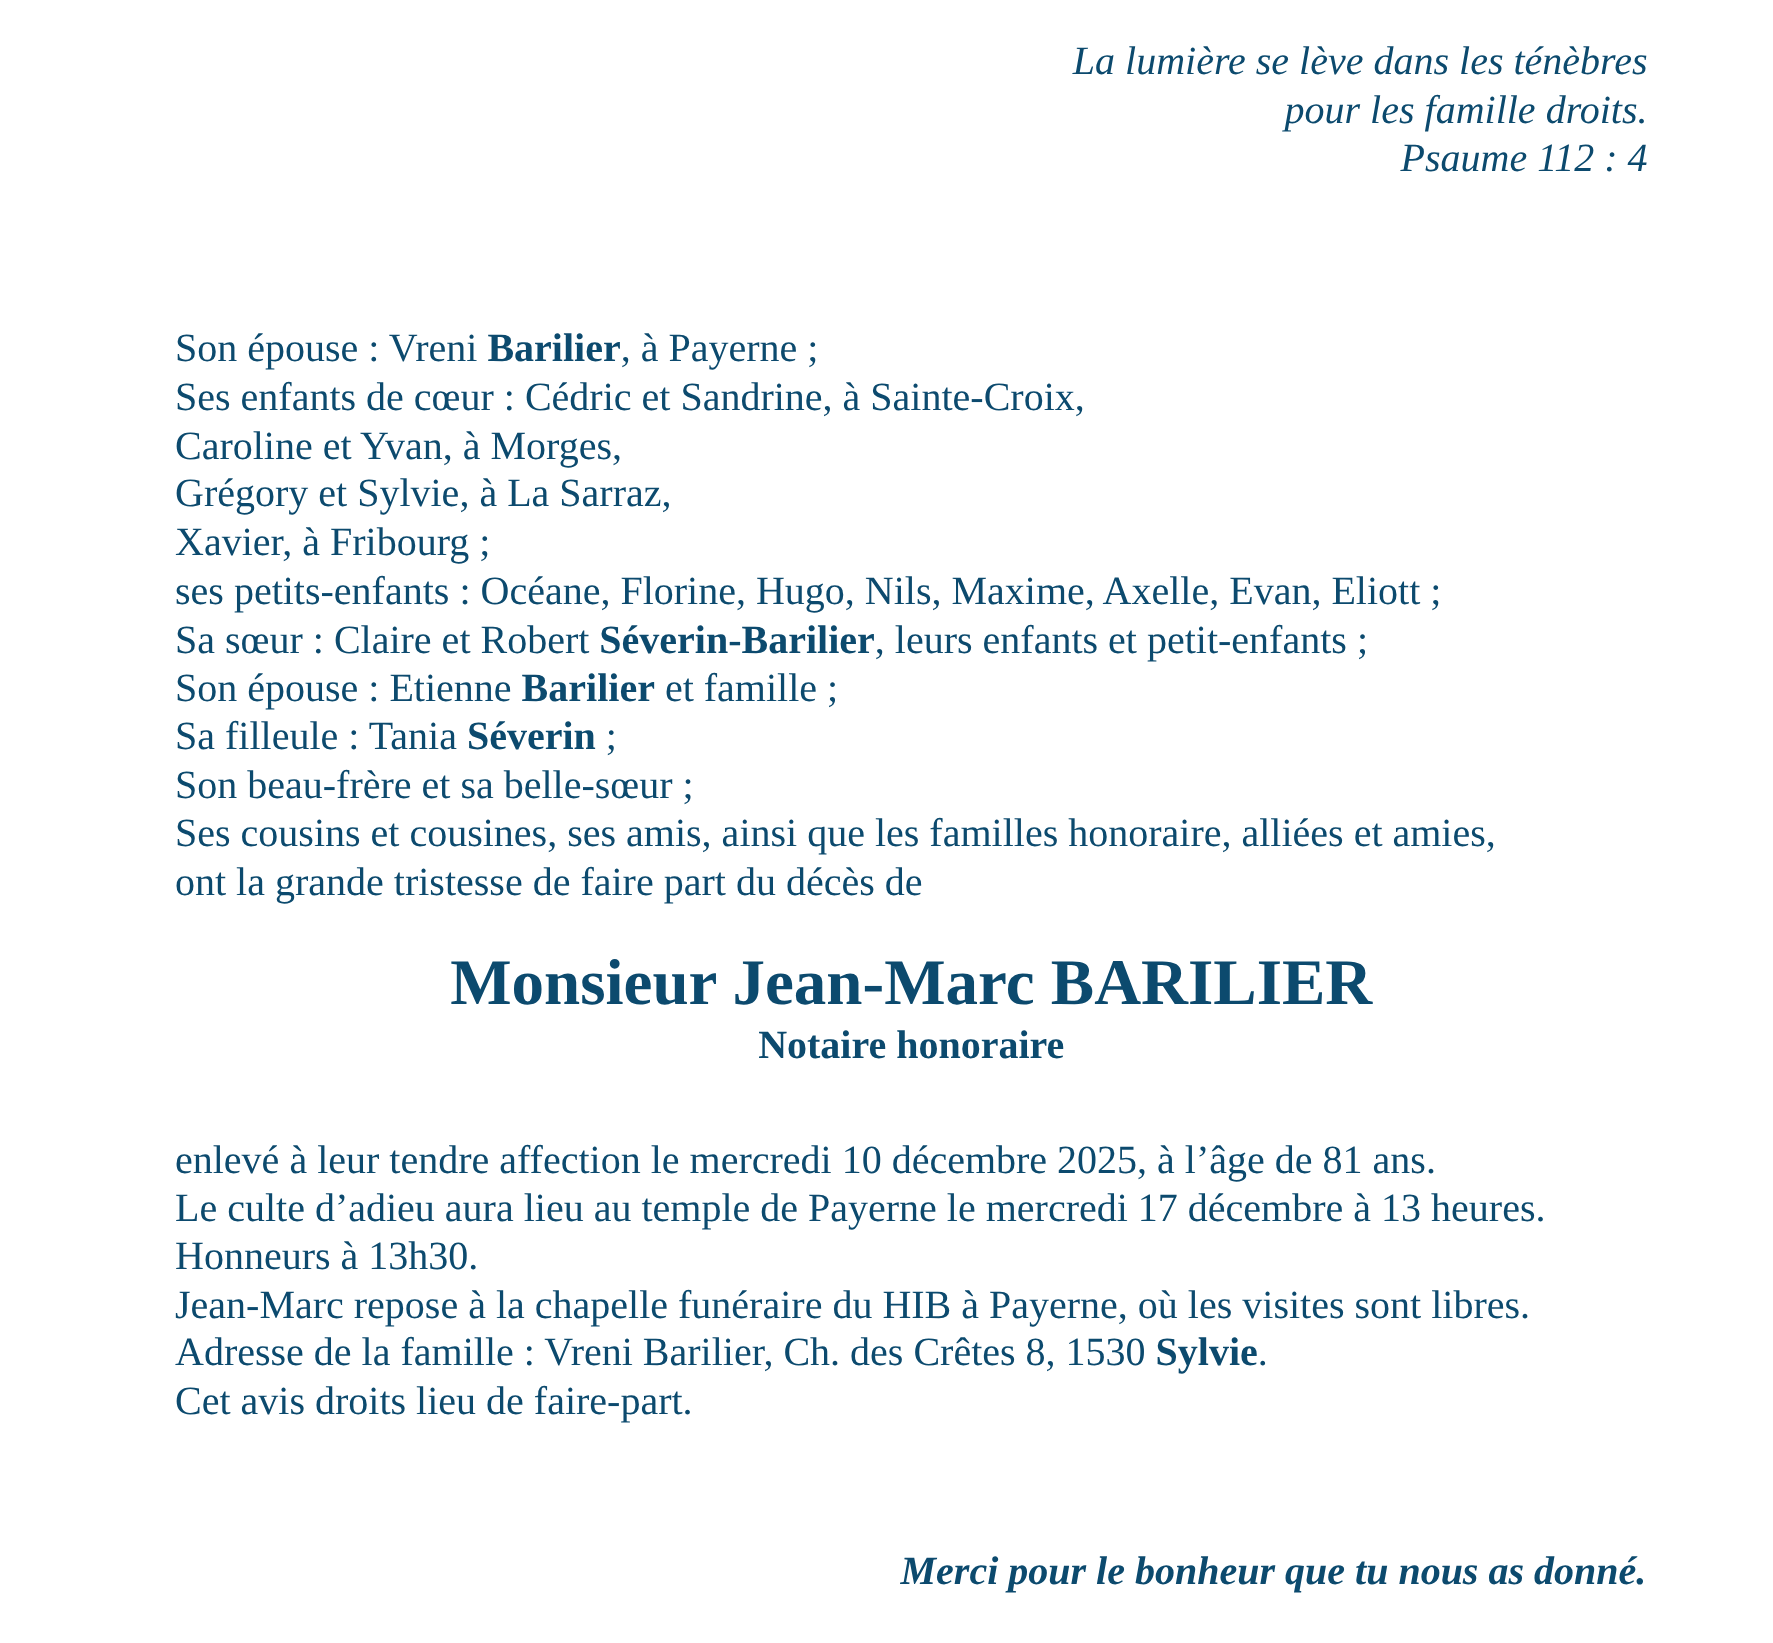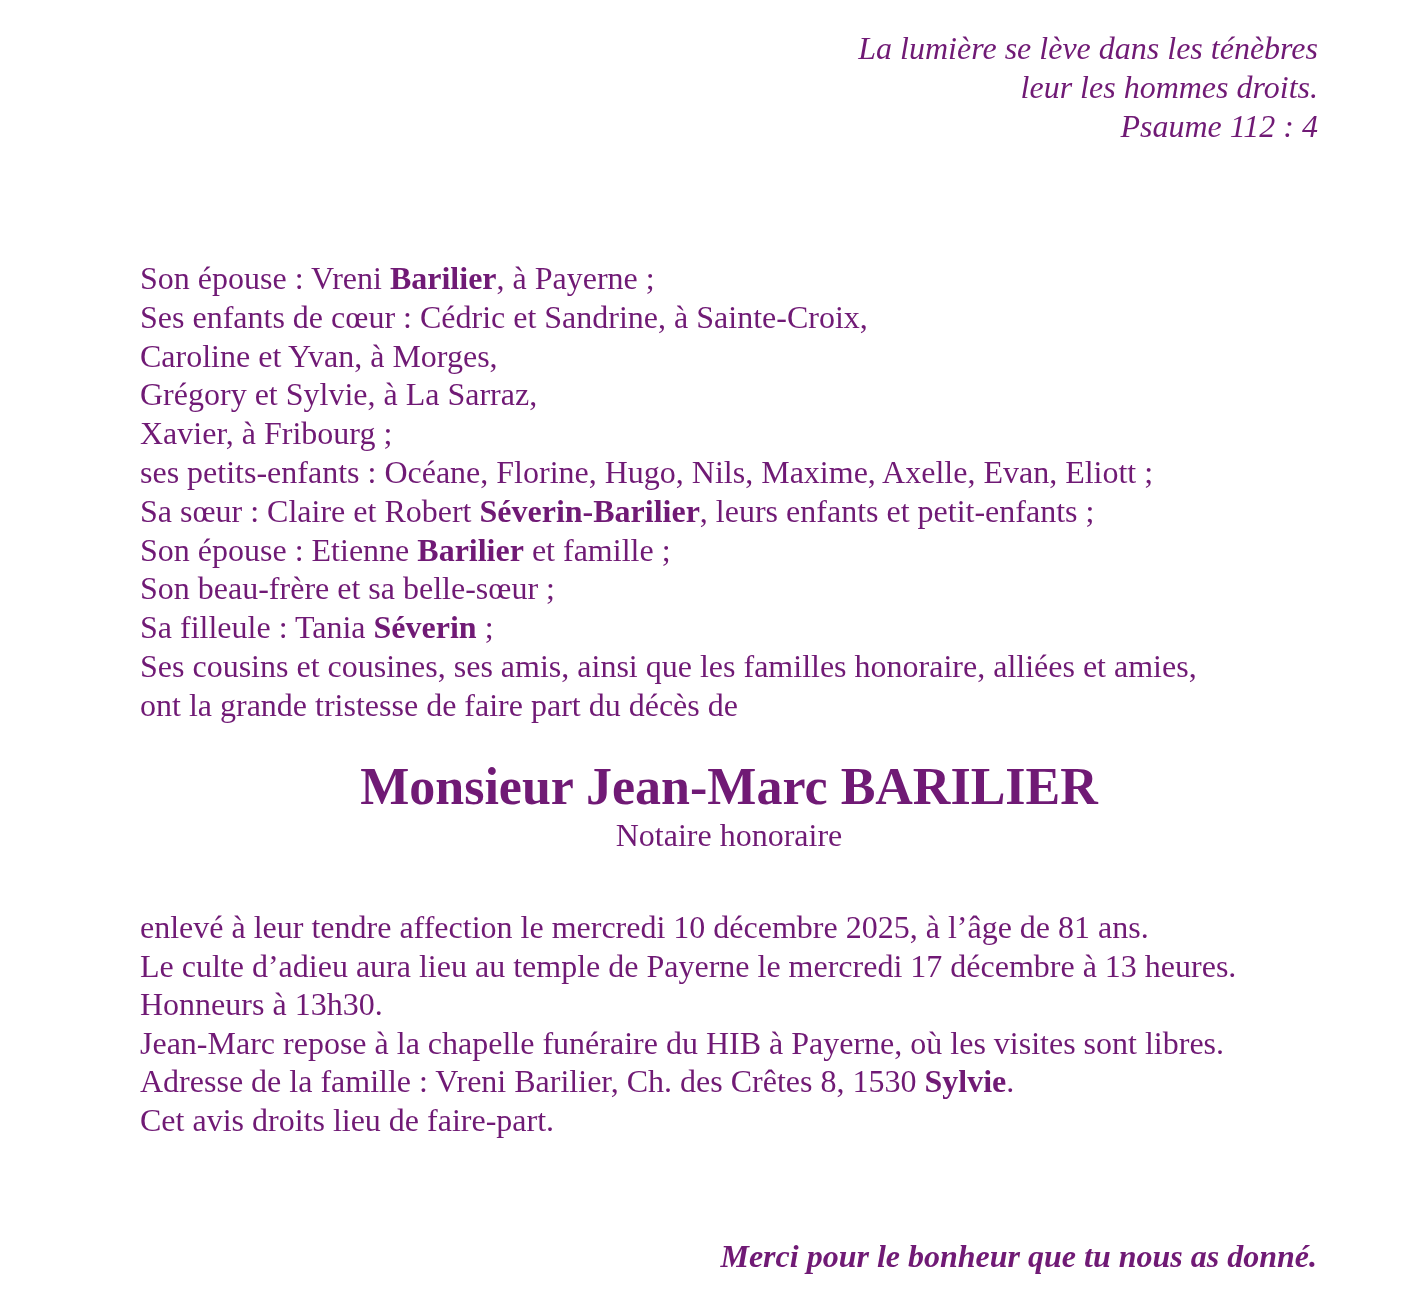--- a/index.html
+++ b/index.html
@@ -5,21 +5,21 @@
   html, body {
     margin: 0;
     padding: 0;
     background: #ffffff;
   }
   .page {
     position: relative;
     width: 1418px;
     height: 1314px;
     background: #ffffff;
-    color: #701a75;
+    color: #0c4a6e;
     font-family: "Liberation Serif", "DejaVu Serif", serif;
     font-size: 32px;
     overflow: hidden;
   }
   .epigraph {
     position: absolute;
     top: 29px;
     right: 100px;
     text-align: right;
     font-style: italic;
@@ -54,55 +54,56 @@
     white-space: nowrap;
   }
   .deceased-subtitle {
     position: absolute;
     left: 140px;
     top: 816px;
     width: 1178px;
     text-align: center;
     line-height: 38.8px;
     white-space: nowrap;
+    font-weight: bold;
   }
   .closing {
     position: absolute;
     top: 1237px;
     right: 101px;
     text-align: right;
     font-style: italic;
     line-height: 38.8px;
     white-space: nowrap;
     font-weight: bold;
   }
   .bold { font-weight: bold; }
 </style>
 </head>
 <body>
 
 <div class="page">
 
   <div class="epigraph">
     <div>La lumière se lève dans les ténèbres</div>
-    <div>leur les hommes droits.</div>
+    <div>pour les famille droits.</div>
     <div>Psaume 112 : 4</div>
   </div>
 
   <div class="family-list">
       <div><span>Son épouse : Vreni </span><span class="bold">Barilier</span><span>, à Payerne ;</span></div>
       <div><span>Ses enfants de cœur : Cédric et Sandrine, à Sainte-Croix,</span></div>
       <div><span>Caroline et Yvan, à Morges,</span></div>
       <div><span>Grégory et Sylvie, à La Sarraz,</span></div>
       <div><span>Xavier, à Fribourg ;</span></div>
       <div><span>ses petits-enfants : Océane, Florine, Hugo, Nils, Maxime, Axelle, Evan, Eliott ;</span></div>
       <div><span>Sa sœur : Claire et Robert </span><span class="bold">Séverin-Barilier</span><span>, leurs enfants et petit-enfants ;</span></div>
       <div><span>Son épouse : Etienne </span><span class="bold">Barilier</span><span> et famille ;</span></div>
+      <div><span>Sa filleule : Tania </span><span class="bold">Séverin</span><span> ;</span></div>
       <div><span>Son beau-frère et sa belle-sœur ;</span></div>
-      <div><span>Sa filleule : Tania </span><span class="bold">Séverin</span><span> ;</span></div>
       <div><span>Ses cousins et cousines, ses amis, ainsi que les familles honoraire, alliées et amies,</span></div>
       <div><span>ont la grande tristesse de faire part du décès de</span></div>
     </div>
 
   <h1 class="deceased-name">Monsieur Jean-Marc BARILIER</h1>
 
   <div class="deceased-subtitle">Notaire honoraire</div>
 
   <div class="details">
       <div><span>enlevé à leur tendre affection le mercredi 10 décembre 2025, à l’âge de 81 ans.</span></div>

